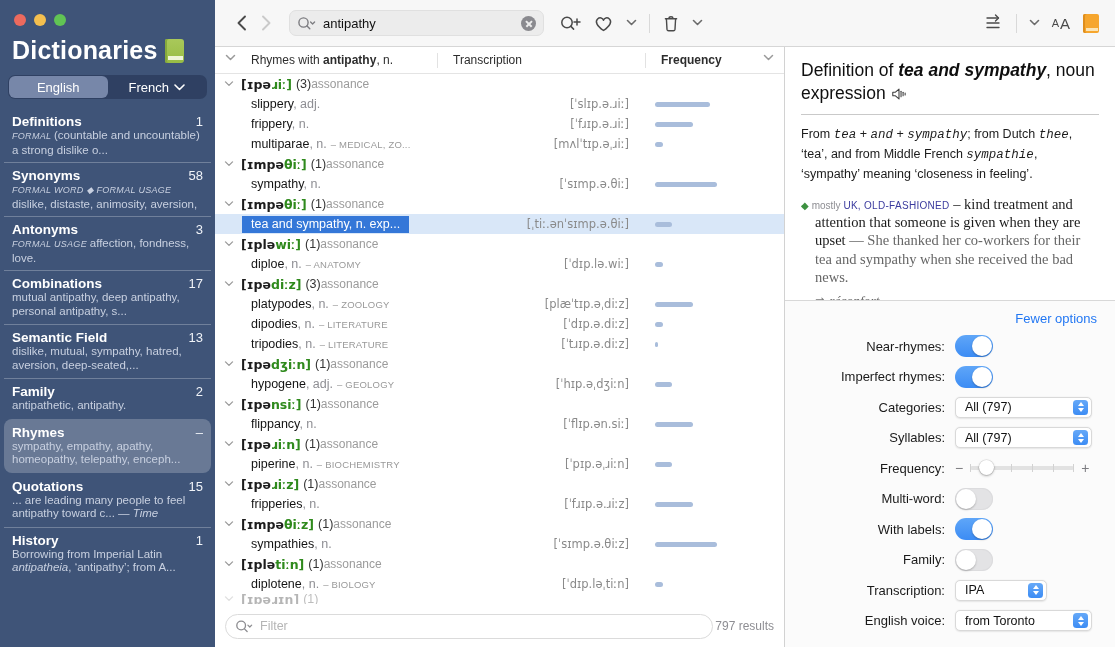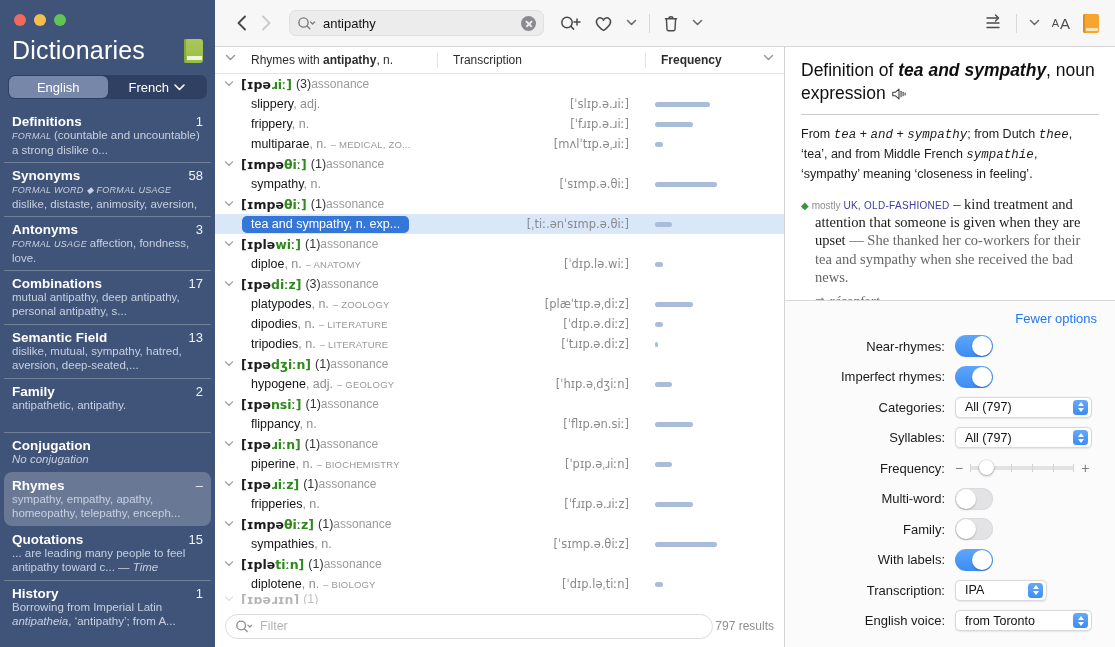--- a/index.html
+++ b/index.html
@@ -5,21 +5,21 @@
   * { box-sizing: border-box; }
   html,body { margin:0; padding:0; background:#e8e8e8; }
   body { font-family:"Liberation Sans", sans-serif; -webkit-font-smoothing:antialiased; }
   .window { width:1115px; height:647px; display:flex; background:#fff; overflow:hidden; position:relative; }
 
   
   .sidebar { flex:0 0 215px; width:215px; background:#3F5478; color:#fff; display:flex; flex-direction:column; overflow:hidden; }
   .traffic { display:flex; gap:8px; padding:14px 0 0 14px; height:26px; }
   .dot { width:12px; height:12px; border-radius:50%; }
   .dot.red { background:#EC6A5E; } .dot.yellow { background:#F4BF4F; } .dot.green { background:#61C454; }
-  .brand { display:flex; align-items:center; gap:7px; padding:10px 12px 8px 12px; font-size:25px; font-weight:normal; letter-spacing:.2px;justify-content:space-between; }
+  .brand { display:flex; align-items:center; gap:7px; padding:10px 12px 8px 12px; font-size:25px; font-weight:bold; letter-spacing:.2px; }
   .book-logo { width:19px; height:24px; border-radius:2px 3px 3px 2px; background:linear-gradient(#A9C85A,#98BC45); box-shadow:inset 2px 0 0 #86A93C; position:relative; flex:0 0 19px; }
   .book-logo::after { content:""; position:absolute; left:3px; right:1px; bottom:3px; height:3.5px; background:#EFF5D8; }
   .segmented { display:flex; margin:2px 8px 10px 8px; background:rgba(16,28,56,.35); border-radius:7px; padding:1px; height:24px; }
   .seg { flex:1; display:flex; align-items:center; justify-content:center; gap:5px; font-size:13px; color:#fff; border-radius:6px; border:none; background:transparent; font-family:inherit; }
   .seg.active { background:#7787A9; }
   .seg .chev { display:inline-flex; margin-top:1px; }
   .sb-items { flex:1; overflow:hidden; padding:0 4px; }
   .sb-item { padding:5px 8px 6px 8px; margin:0; border-top:1px solid rgba(255,255,255,.26); }
   .sb-item:first-child { border-top:none; }
   .sb-item.gap { margin-top:13px; }
@@ -67,21 +67,21 @@
   .ipa-g { font-family:"DejaVu Sans", sans-serif; font-weight:bold; font-size:12.5px; color:#2F8A1D; }
   .gcount { color:#333; margin-left:4px; }
   .gkind { color:#9B9B9B; font-size:12px; }
   .row.word { padding-left:36px; }
   .row.word .w { color:#141414; }
   .row.word .pos { color:#8E8E93; }
   .row.word .domain { color:#999; font-size:9.5px; margin-left:4px; letter-spacing:.2px; }
   .row .ipa { position:absolute; right:155px; color:#8A8A8A; font-family:"DejaVu Sans", sans-serif; font-size:11.5px; }
   .row .bar { position:absolute; left:440px; top:8px; height:5px; border-radius:2.5px; background:#A9BDDB; }
   .row.selected { background:#D9E7F8; }
-  .row.selected .pill { background:#3477D8; border-radius:5px; padding:1px 9px 2px 9px; margin-left:-9px; }
+  .row.selected .pill { background:#3477D8; border-radius:0; padding:1px 9px 2px 9px; margin-left:-9px; }
   .row.selected .pill .w, .row.selected .pill .pos { color:#fff; }
   .row.faded { opacity:.32; height:10px; overflow:hidden; }
   .filterbar { flex:0 0 36px; display:flex; align-items:center; gap:2px; padding:0 10px 6px 10px; }
   .filterfield { flex:1; height:25px; border:1px solid #DBDBDB; border-radius:13px; background:#fff; display:flex; align-items:center; padding:0 9px; gap:5px; }
   .filterfield input { flex:1; border:none; outline:none; background:transparent; font-size:12.5px; color:#333; font-family:inherit; }
   .filterfield input::placeholder { color:#B5B5B5; }
   .results { font-size:12px; color:#8E8E93; white-space:nowrap; }
 
   
   .defpane { flex:1; display:flex; flex-direction:column; min-width:0; background:#fff; }
@@ -184,27 +184,20 @@
           </div>
           <div class="sb-desc"><span class="seg-n">dislike, mutual, sympathy, hatred, aversion, deep-seated,...</span></div>
         </div>
         <div class="sb-item">
           <div class="sb-row">
             <span class="sb-title">Family</span>
             <span class="sb-count">2</span>
           </div>
           <div class="sb-desc"><span class="seg-n">antipathetic, antipathy.</span></div>
         </div>
-        <div class="sb-item gap">
-          <div class="sb-row">
-            <span class="sb-title">Conjugation</span>
-            <span class="sb-count"></span>
-          </div>
-          <div class="sb-desc"><span class="seg-i">No conjugation</span></div>
-        </div>
         <div class="sb-item sel">
           <div class="sb-row">
             <span class="sb-title">Rhymes</span>
             <span class="sb-count">–</span>
           </div>
           <div class="sb-desc"><span class="seg-n">sympathy, empathy, apathy, homeopathy, telepathy, enceph...</span></div>
         </div>
         <div class="sb-item">
           <div class="sb-row">
             <span class="sb-title">Quotations</span>
@@ -620,28 +613,28 @@
                   <span>+</span>
                 </div>
               </div>
               <div class="opt-row">
                 <span class="opt-label">Multi-word:</span>
                 <button class="toggle off">
                   <span class="knob"></span>
                 </button>
               </div>
               <div class="opt-row">
+                <span class="opt-label">With labels:</span>
+                <button class="toggle on">
+                  <span class="knob"></span>
+                </button>
+              </div>
+              <div class="opt-row">
                 <span class="opt-label">Family:</span>
                 <button class="toggle off">
-                  <span class="knob"></span>
-                </button>
-              </div>
-              <div class="opt-row">
-                <span class="opt-label">With labels:</span>
-                <button class="toggle on">
                   <span class="knob"></span>
                 </button>
               </div>
               <div class="opt-row">
                 <span class="opt-label">Transcription:</span>
                 <div class="select" style="width: 92px;">
                   <span>IPA</span>
                   <span class="stepper">
                     <span class="tri-up"></span>
                     <span class="tri-dn"></span>

